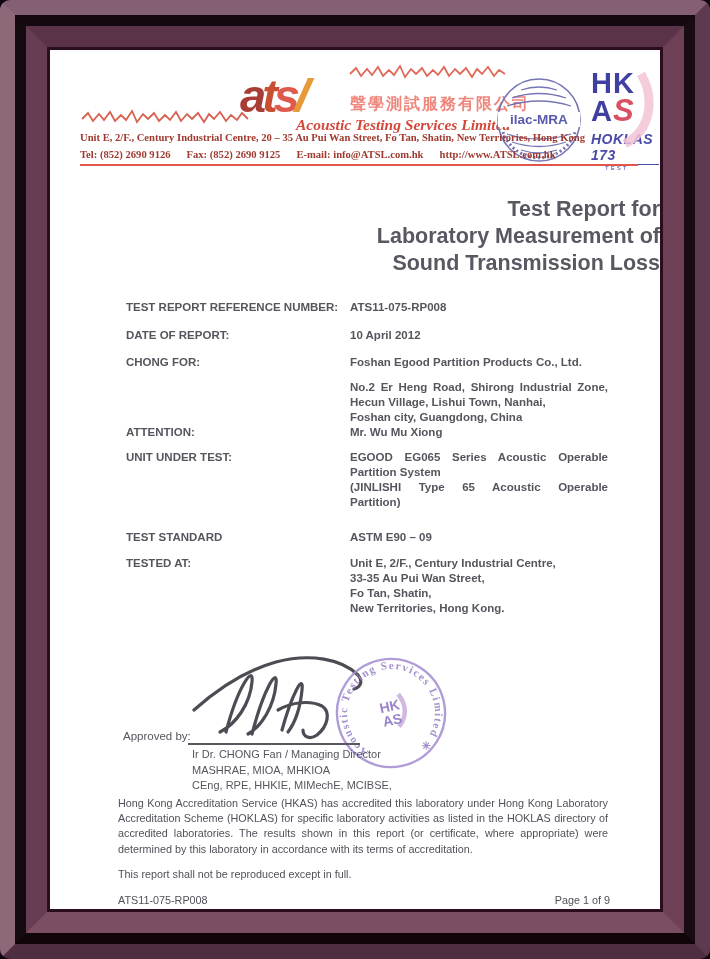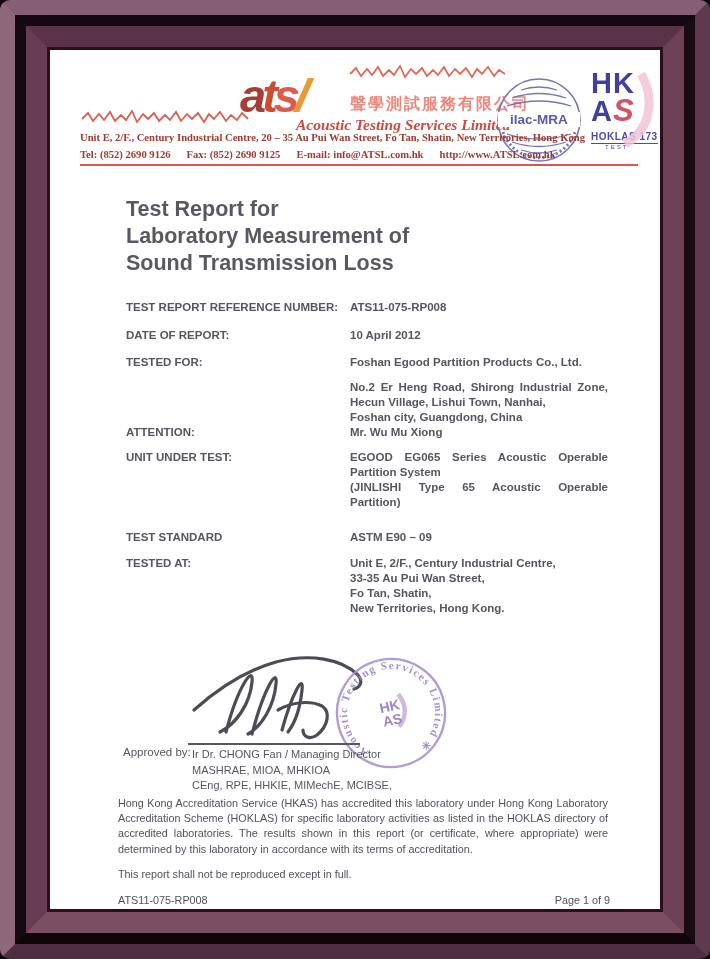--- a/index.html
+++ b/index.html
@@ -22,40 +22,40 @@
   .atsl .lt{color:#c94f30;}
   .atsl .ls{color:#dd5a4c;}
   .atsl .ll{color:#e69a38;display:inline-block;transform:skewX(-14deg);}
   .zh{position:absolute;left:300px;top:44px;font-size:16px;font-weight:bold;color:#ee877c;letter-spacing:2px;white-space:nowrap;}
   .en{position:absolute;left:246px;top:66px;font-size:15.5px;font-weight:bold;font-style:italic;color:#d4483c;font-family:"Liberation Serif",serif;white-space:nowrap;}
   .ilac{position:absolute;left:445px;top:26px;}
   .hkas{position:absolute;left:541px;top:20px;width:68px;text-align:left;}
   .hkas .swoosh{position:absolute;left:26px;top:2px;}
   .hk-row{font-size:29px;font-weight:900;line-height:27px;color:#4040a2;letter-spacing:1px;position:relative;}
   .hk-s{color:#d94f63;font-style:italic;font-size:31px;}
-  .hoklas{margin-top:6px;font-size:10px;font-weight:bold;color:#4a4aa8;border-bottom:1px solid #4a4aa8;display:inline-block;padding-bottom:1px;letter-spacing:.5px;}
+  .hoklas{margin-top:6px;font-size:14px;font-weight:bold;color:#4a4aa8;border-bottom:1px solid #4a4aa8;display:inline-block;padding-bottom:1px;letter-spacing:.5px;font-style:italic;}
   .hoklas-sub{font-size:6px;color:#4a4aa8;letter-spacing:2px;margin-left:14px;}
   .addr{position:absolute;left:30px;font-family:"Liberation Serif",serif;font-weight:bold;color:#a03a30;font-size:10.6px;white-space:nowrap;}
   .a1{top:82px;}
   .a2{top:99px;}
   .a2 span{margin-right:16px;}
   .rule{position:absolute;left:30px;top:114px;width:558px;height:2px;background:#e2564a;}
   
-  .title{margin:28px 0 0 76px;font-size:21.5px;font-weight:bold;color:#585862;line-height:27px;}
+  .title{margin:28px 0 0 76px;font-size:21.5px;font-weight:bold;color:#585862;line-height:27px;text-align:right;}
   
   .fields{margin:23px 52px 0 76px;font-size:11.5px;font-weight:bold;}
   .frow{display:grid;grid-template-columns:224px 1fr;margin-bottom:12px;}
   .flabel{line-height:15px;}
   .fvalue .vl{line-height:15px;}
   .stretch{text-align:justify;text-align-last:justify;}
   .mb13{margin-bottom:13px;} .mb12{margin-bottom:12px;} .mb10{margin-bottom:10px;}
   .mb0{margin-bottom:0;} .mb20{margin-bottom:20px;} .mb11{margin-bottom:11px;}
   
   .sig{position:relative;height:178px;}
-  .approved{position:absolute;left:73px;top:130px;font-size:11.5px;text-align:center;}
+  .approved{position:absolute;left:73px;top:114px;font-size:11.5px;text-align:center;}
   .sig-svg{position:absolute;left:140px;top:30px;}
   .sig-line{position:absolute;left:138px;top:127px;width:172px;height:2px;background:#57575f;}
   .sig-name{position:absolute;left:142px;top:131px;font-size:11px;line-height:15.5px;}
   .stamp{position:absolute;left:282px;top:38px;opacity:.88;}
   
   .foot-para{margin:2px 52px 0 68px;font-size:10.8px;line-height:15.2px;color:#50505a;text-align:justify;}
   .foot-note{margin:11px 52px 0 68px;font-size:10.8px;color:#50505a;}
   .foot-row{margin:14px 50px 0 68px;display:flex;justify-content:space-between;font-size:10.8px;color:#50505a;}
 </style>
 </head>
@@ -123,21 +123,21 @@
                   <div class="vl">ATS11-075-RP008</div>
                 </div>
         </div>
         <div class="frow mb12">
           <div class="flabel">DATE OF REPORT:</div>
           <div class="fvalue">
                   <div class="vl">10 April 2012</div>
                 </div>
         </div>
         <div class="frow mb10">
-          <div class="flabel">TESTED FOR:</div>
+          <div class="flabel">CHONG FOR:</div>
           <div class="fvalue">
                   <div class="vl">Foshan Egood Partition Products Co., Ltd.</div>
                 </div>
         </div>
         <div class="frow mb0">
           <div class="flabel"></div>
           <div class="fvalue">
             <div class="vl stretch">No.2 Er Heng Road, Shirong Industrial Zone,</div>
             <div class="vl">Hecun Village, Lishui Town, Nanhai,</div>
             <div class="vl">Foshan city, Guangdong, China</div>

